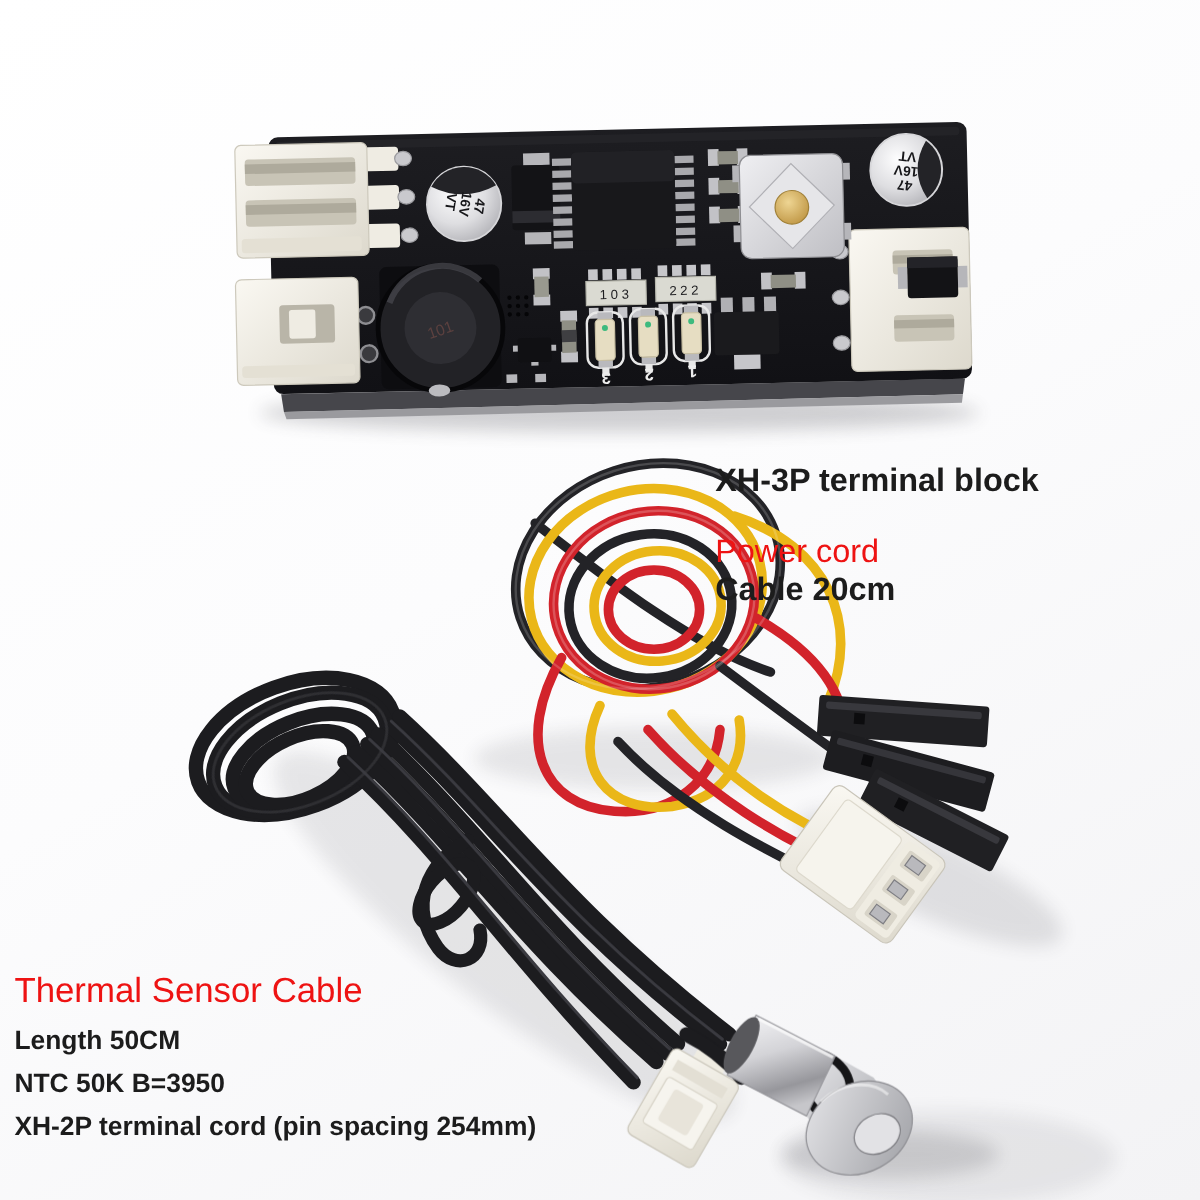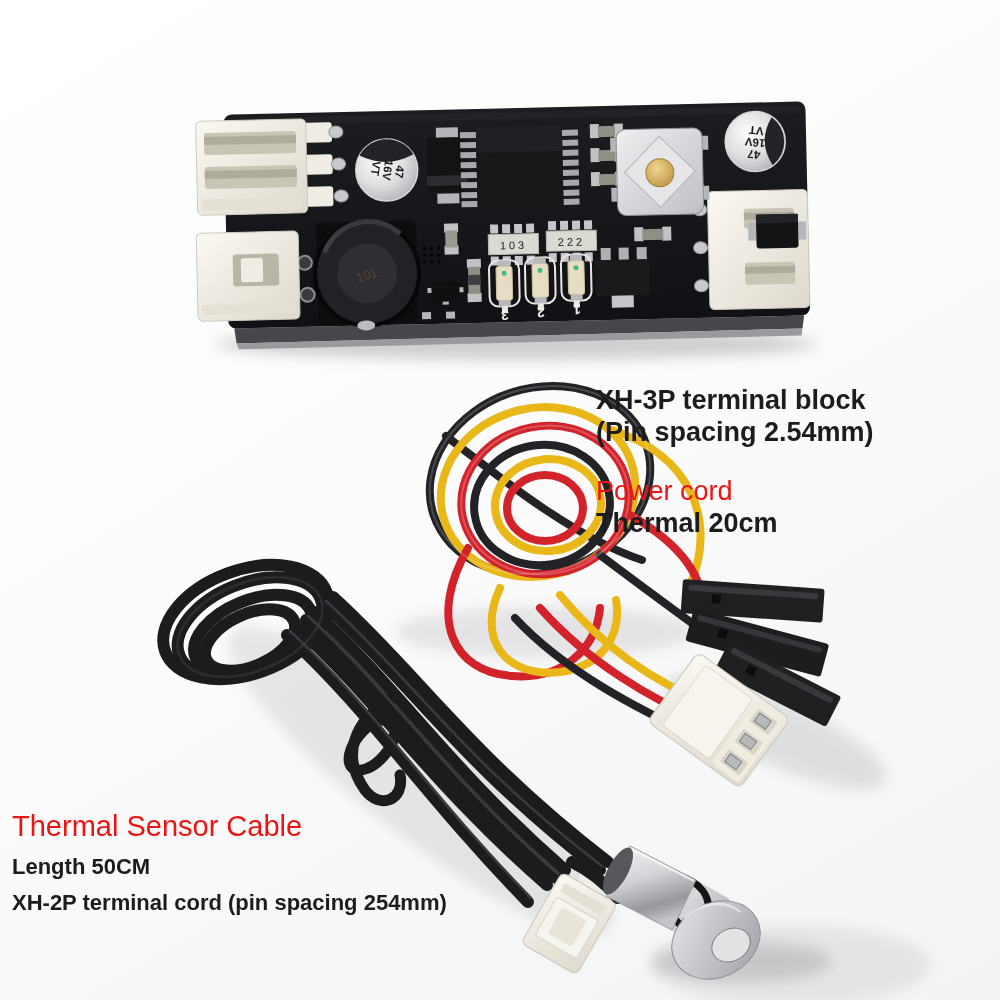--- a/index.html
+++ b/index.html
@@ -400,24 +400,24 @@
     <ellipse cx="618" cy="871" rx="10" ry="26" transform="rotate(28 618 871)" fill="#58585c"></ellipse>
     <line x1="632" y1="849" x2="694" y2="881" stroke="#ffffff" stroke-width="2.5" opacity="0.7"></line>
     <ellipse cx="716" cy="940" rx="46" ry="37" transform="rotate(-28 716 940)" fill="url(#ringGrad)" stroke="#8d8d92"></ellipse>
     <ellipse cx="731" cy="945" rx="20" ry="16" transform="rotate(-28 731 945)" fill="#e2e2e5" stroke="#7c7c81"></ellipse>
     <path d="M684,918 A40,32 -28 0 1 740,912" fill="none" stroke="#ffffff" stroke-width="2.5" opacity="0.5"></path>
   </g>
 </svg>
 
 <div class="ann ann-top">
   <div>XH-3P terminal block</div>
-  <div>(Pin spacing 2.54mm)</div>
   <div class="red-title">Power cord</div>
-  <div>Thermal 20cm</div>
+  <div>Cable 20cm</div>
 </div>
 
 <div class="ann ann-bottom">
   <div class="red-title">Thermal Sensor Cable</div>
   <div class="sub">Length 50CM</div>
+  <div class="sub">NTC 50K B=3950</div>
   <div class="sub">XH-2P terminal cord (pin spacing 254mm)</div>
 </div>
 
 </div>
 
 </body></html>

